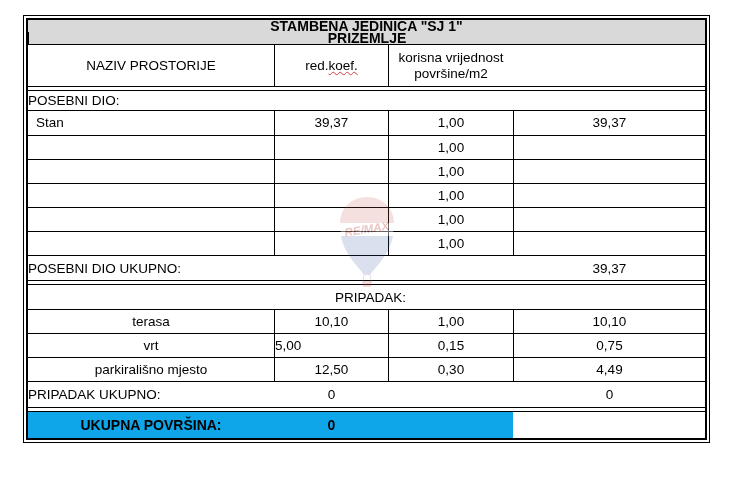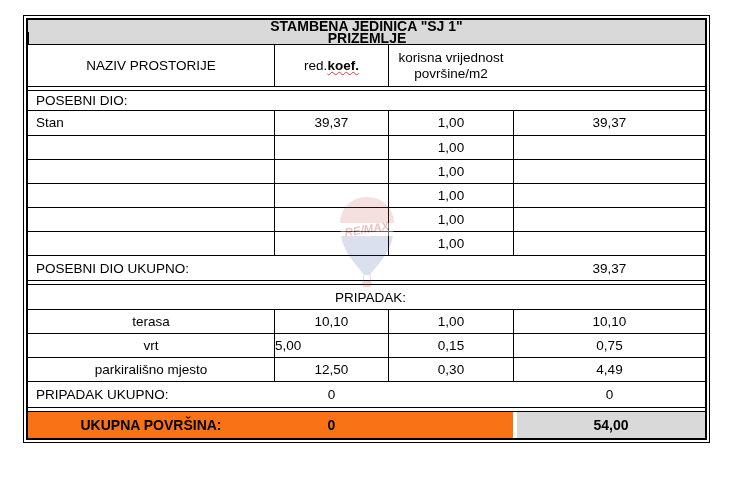--- a/index.html
+++ b/index.html
@@ -21,21 +21,21 @@
   .sec.last  { border-bottom:none; }
   .row { display:grid; position:relative; }
   .row + .row { border-top:1px solid #000; }
   .r4 { grid-template-columns:246px 114px 125px 192px; }
   .cell { display:flex; align-items:center; justify-content:center; text-align:center;
           font-size:13.5px; line-height:1.15; overflow:hidden; }
   .bl { border-left:1px solid #000; }
   .name-left  { justify-content:flex-start; padding-left:8px; text-align:center; }
   .area-left  { justify-content:flex-start; text-align:left; }
   .full { position:relative; display:flex; align-items:center;
-          font-size:13.5px; padding-left:8px; }
+          font-size:13.5px; padding-left:0; }
   .pos-span { position:absolute; top:0; height:100%; display:flex;
               align-items:center; justify-content:center; font-size:13.5px; }
   .at-col2 { left:247px; width:113px; }
   .at-col4 { left:486px; width:191px; }
   
   .hdr1 { height:24px; }
   .hdr1 .cell { font-weight:bold; font-size:14px; }
   .hdr2 { height:42px; }
   .hdr2 .cell { white-space:pre-line; }
   
@@ -43,21 +43,20 @@
   .h-data  { height:25px; }
   .h-empty { height:24px; }
   .h-total { height:25px; }
   .hc-label{ height:24px; justify-content:center; padding-left:8px; }
   .hc-data { height:24px; }
   .hc-last { height:26px; }
   .squiggle {
     text-decoration-line:underline;
     text-decoration-style:wavy;
     text-decoration-thickness:1px;
-    font-weight:bold;
   }
   
   .grand { display:flex; height:27px; }
   .grand .gcell { display:flex; align-items:center; justify-content:center;
                   font-weight:bold; font-size:14px; position:relative; }
   .grand .left-part  { width:485px; }
   .grand .white-div  { width:4px; background:#fff; }
   .grand .right-part { width:188px; }
   .glabel { position:absolute; left:0; width:246px; text-align:center; }
   .gzero  { position:absolute; left:247px; width:113px; text-align:center; }
@@ -159,26 +158,25 @@
       <div class="row hc-last" style="display:flex">
         <div class="full">PRIPADAK UKUPNO:</div>
         <span class="pos-span at-col2">0</span>
         <span class="pos-span at-col4">0</span>
       </div>
     </div>
 
     <div class="gap"></div>
 
     <div class="sec last grand" style="border-top:1px solid #000">
-      <div class="gcell left-part" style="background:#f97316">
+      <div class="gcell left-part" style="background:#0ea5e9">
         <span class="glabel">UKUPNA POVRŠINA:</span>
         <span class="gzero">0</span>
       </div>
       <div class="white-div"></div>
-      <div class="gcell right-part" style="background:#d9d9d9">54,00</div>
     </div>
 
   </div>
 </div>
 
 <svg class="watermark" viewBox="0 0 62 94">
   <g opacity="0.40">
     <path d="M31,1 C15,1 4,13 4,27 L58,27 C58,13 47,1 31,1 Z" fill="#c4524e" opacity="0.45"></path>
     <path d="M4,27 L58,27 L57,40 L5,40 Z" fill="#ffffff"></path>
     <path d="M5,40 L57,40 C54,58 40,70 34,79 L28,79 C22,70 8,58 5,40 Z" fill="#31539b" opacity="0.45"></path>

